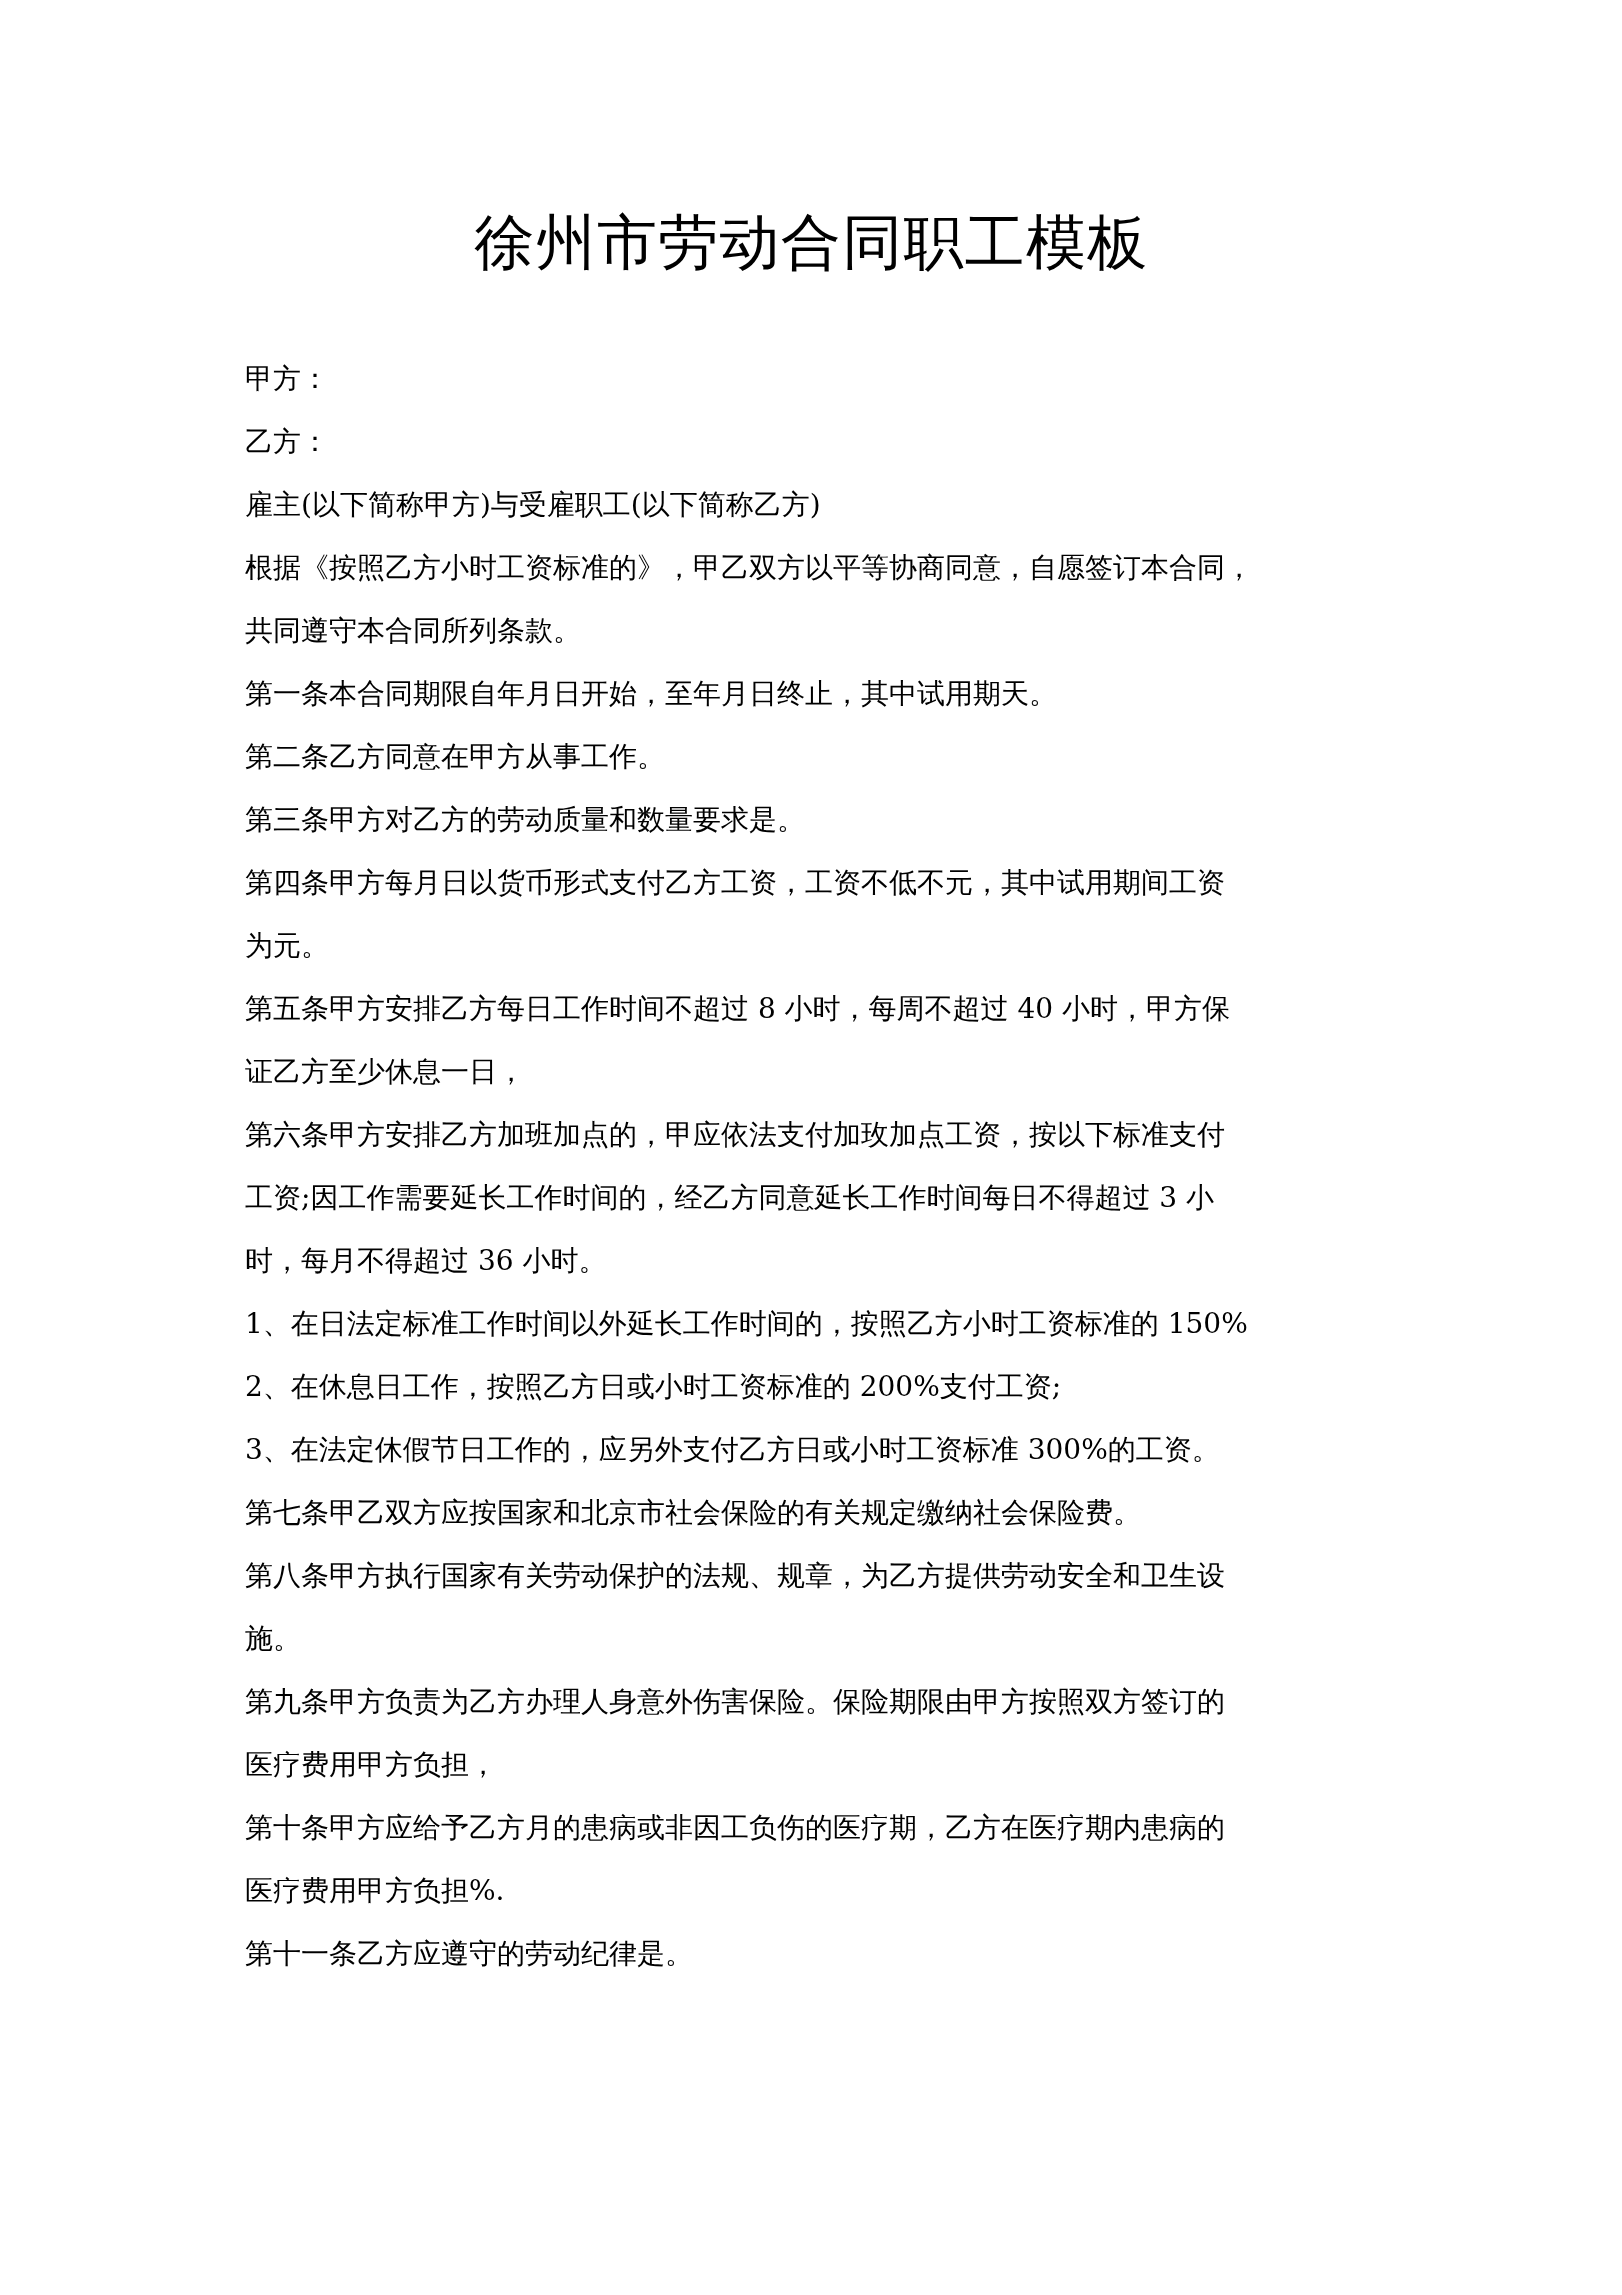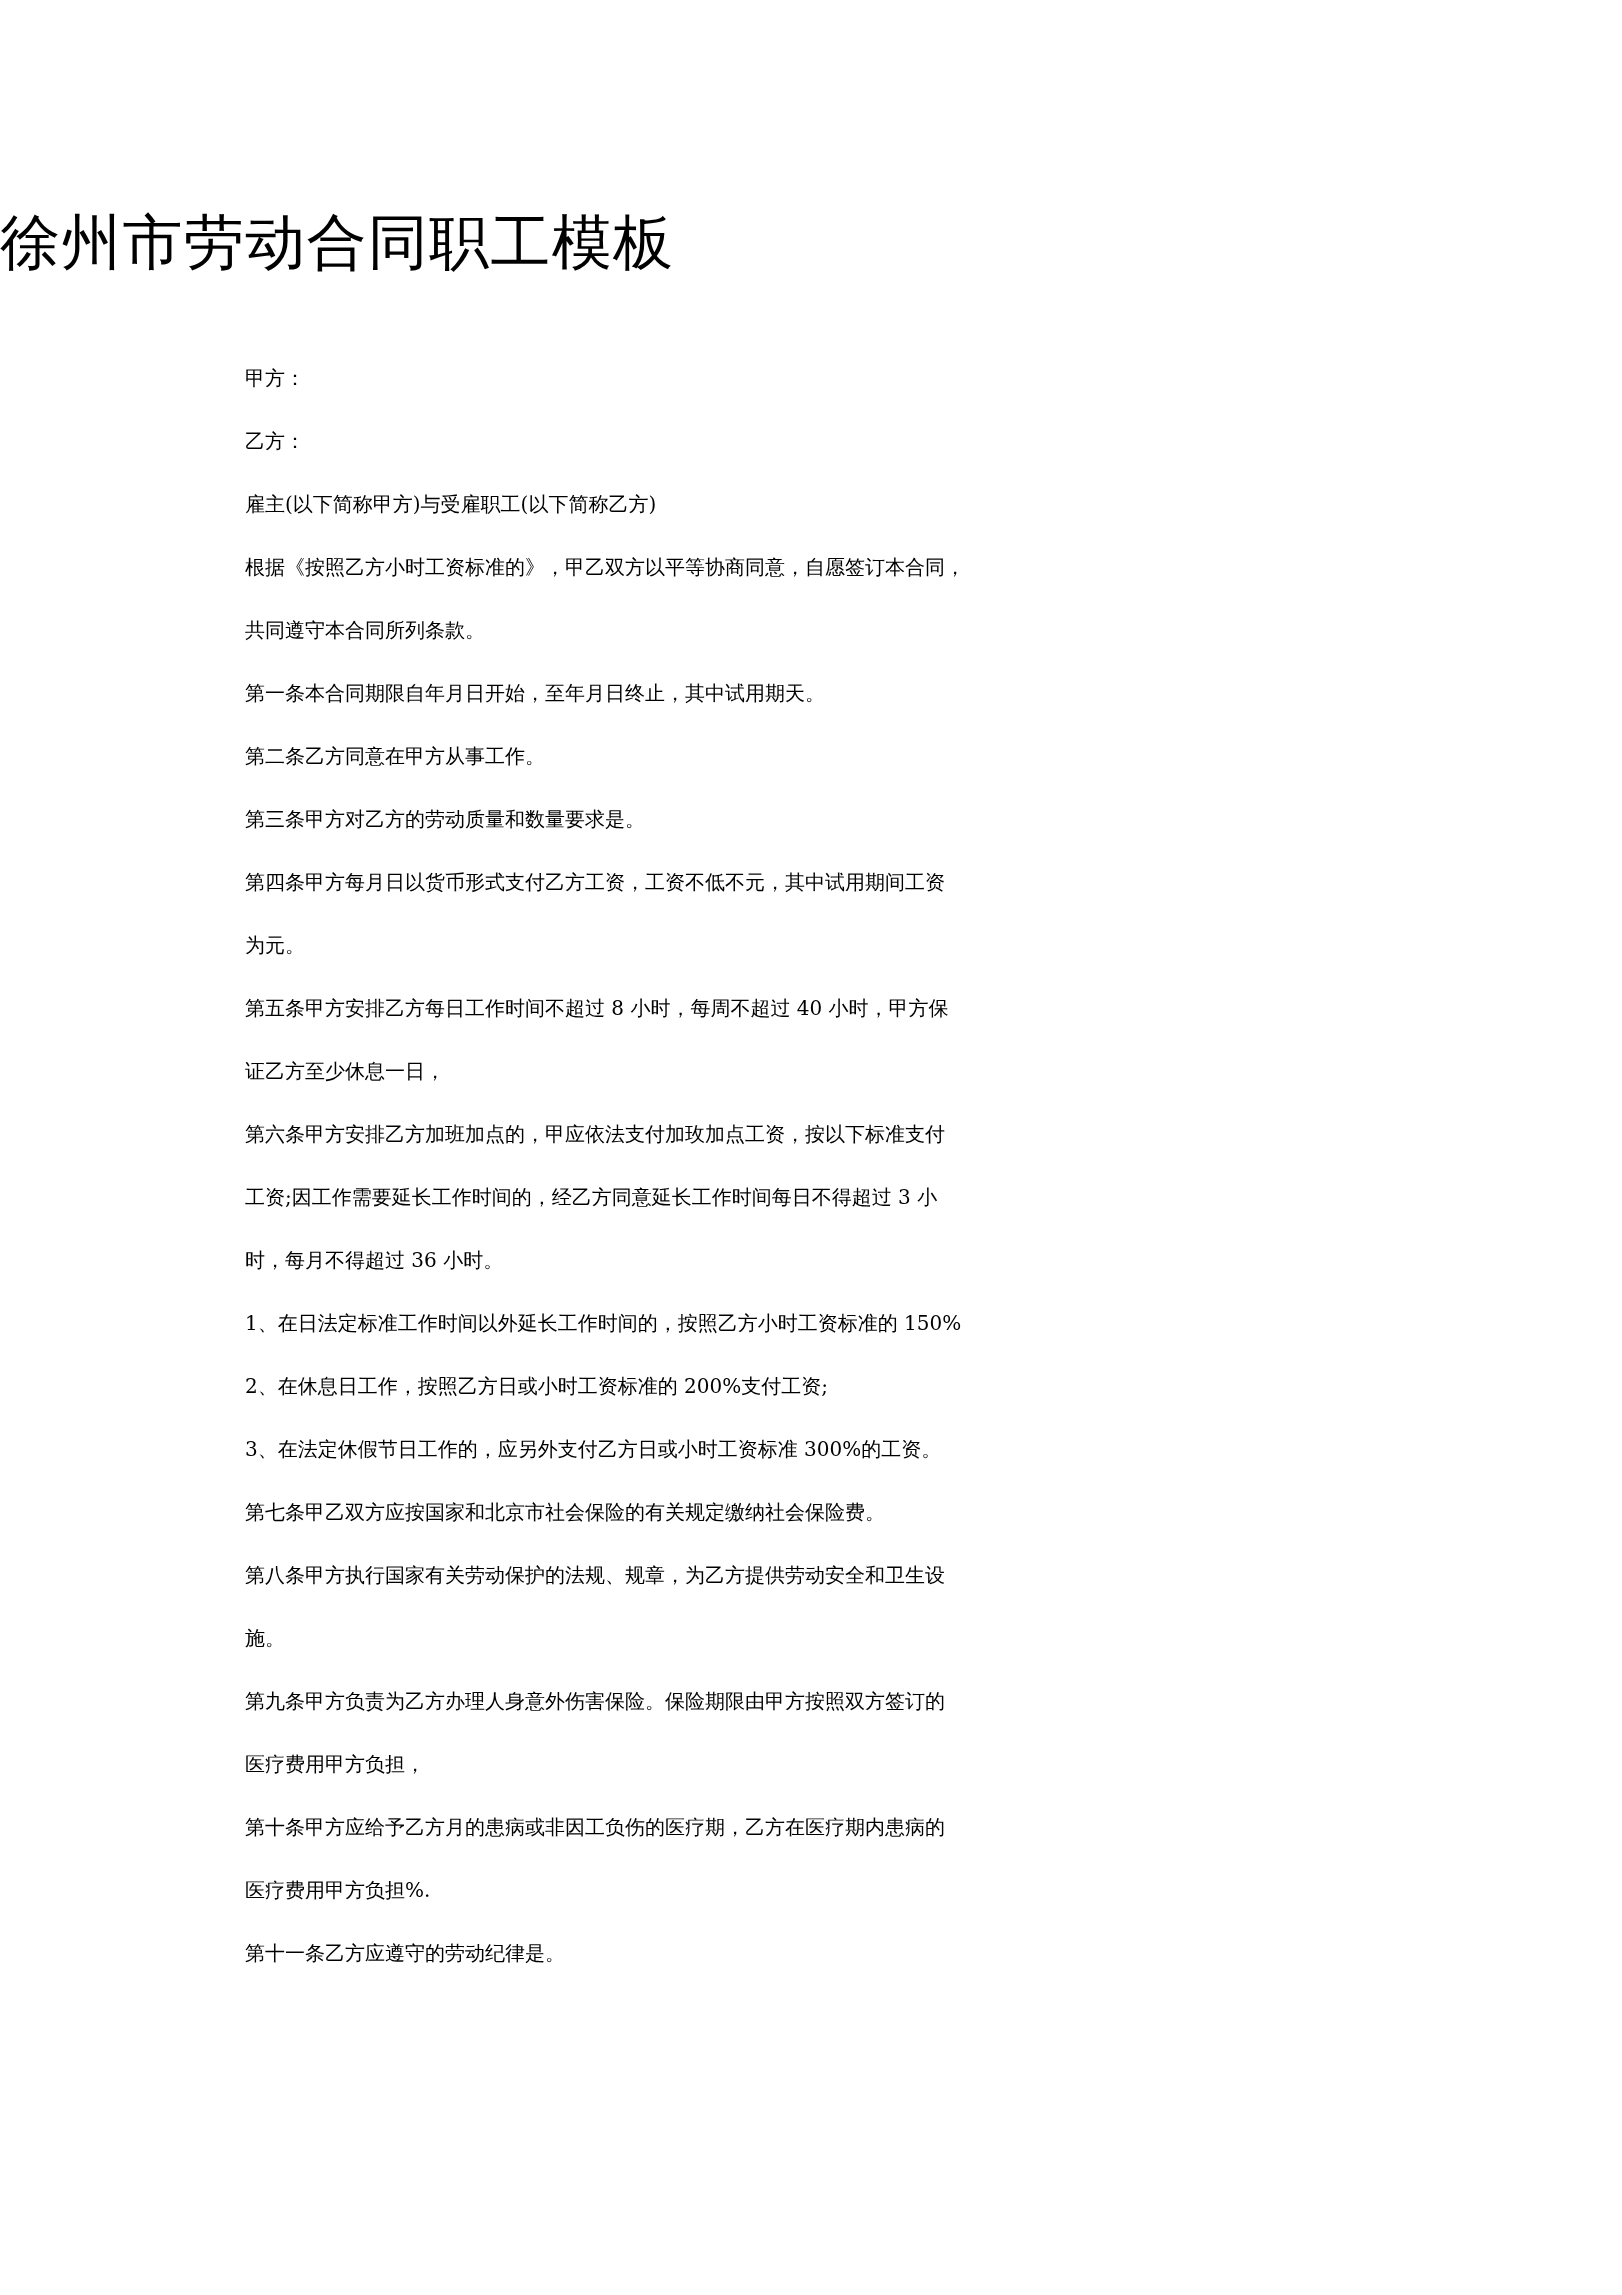--- a/index.html
+++ b/index.html
@@ -21,35 +21,35 @@
       top: 0;
       width: 1623px;
       height: 2295px;
       background: #ffffff;
     }
     .title {
       position: absolute;
       left: 0;
       top: 196px;
       width: 1623px;
-      text-align: left;
+      text-align: center;
       font-size: 60px;
       line-height: 92px;
       letter-spacing: 1.3px;
       font-weight: normal;
       margin: 0;
     }
     .body {
       position: absolute;
       left: 245px;
       top: 347px;
       width: 1158px;
     }
     .line {
-      font-size: 20px;
+      font-size: 28px;
       line-height: 63px;
       height: 63px;
       white-space: nowrap;
       margin: 0;
     }
   </style>
 </head>
 <body>
 
 <div class="page">

